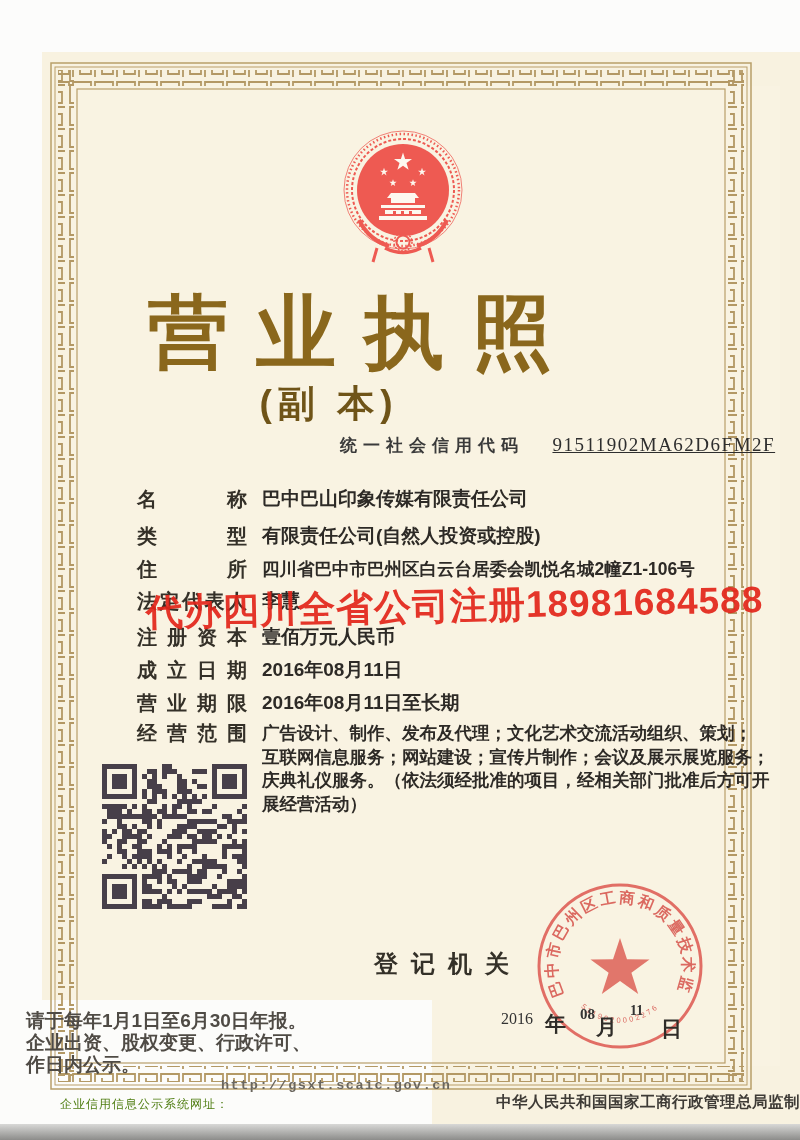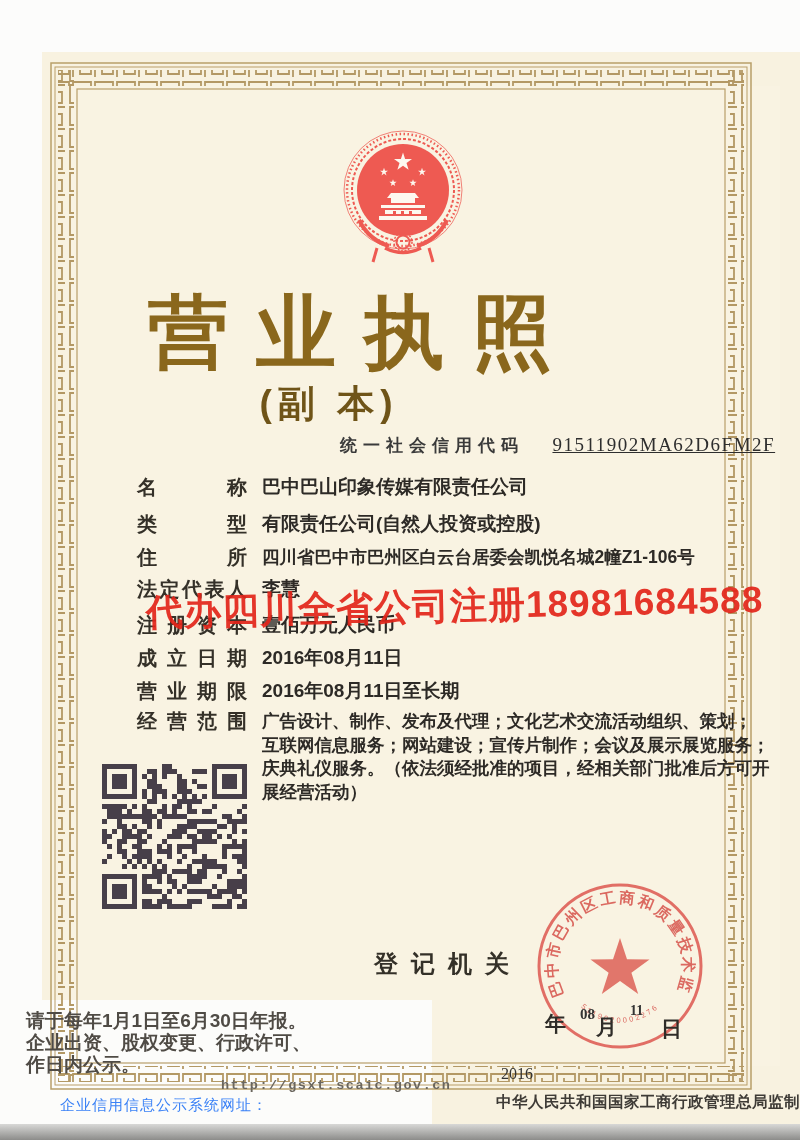--- a/index.html
+++ b/index.html
@@ -20,21 +20,21 @@
   .title{left:0;top:280px;width:700px;text-align:center;font-size:80px;font-weight:bold;
          color:#8a671c;letter-spacing:28px;text-indent:28px;white-space:nowrap;
          font-family:"Liberation Sans","DejaVu Sans",sans-serif;}
   .subtitle{left:0;top:379px;width:652px;text-align:center;font-size:37px;font-weight:bold;
             color:#6f5418;letter-spacing:6px;text-indent:6px;}
   .codeline{left:340px;top:434px;white-space:nowrap;}
   .codeline .lbl{font-size:17px;font-weight:bold;letter-spacing:6px;color:#3a3a3a;}
   .codeline .val{font-size:19px;font-family:"Liberation Serif","DejaVu Serif",serif;
                  letter-spacing:1.5px;color:#2e2e2e;margin-left:24px;text-decoration:underline;}
   
-  .field-row{left:137px;width:615px;display:flex;align-items:flex-start;}
+  .field-row{left:137px;width:615px;display:flex;align-items:flex-start;margin-top:12px;}
   .fl{width:110px;flex:none;font-size:20px;font-weight:bold;color:#343028;
       text-align:justify;text-align-last:justify;line-height:22px;}
   .fv{margin-left:15px;font-size:19px;font-weight:bold;color:#2d2a26;white-space:nowrap;line-height:22px;}
   .fv.long{font-size:17.5px;}
   .scope-lines{margin-left:15px;}
   .scope-lines div{font-size:17.5px;font-weight:bold;color:#2d2a26;line-height:23.5px;white-space:nowrap;}
   
   .watermark{left:146px;top:588px;font-size:37px;font-weight:bold;color:#e3251a;
              transform:rotate(-1.2deg);transform-origin:left center;white-space:nowrap;
              opacity:.92;letter-spacing:1px;}
@@ -44,21 +44,21 @@
   .reg-label{left:374px;top:948px;font-size:24px;font-weight:bold;color:#343028;
              letter-spacing:13px;white-space:nowrap;}
   .stamp{left:532px;top:878px;opacity:.88;mix-blend-mode:multiply;}
   .dnum{font-family:"Liberation Serif","DejaVu Serif",serif;color:#333;}
   .dcjk{font-weight:bold;color:#2f2c28;}
   
   .reminder{left:26px;top:1010px;font-size:19px;font-weight:600;color:#4f4b45;
             line-height:21.8px;white-space:nowrap;}
   .site-url{left:221px;top:1078px;font-size:13.5px;font-weight:bold;color:#6a665e;
             font-family:"Liberation Mono","DejaVu Sans Mono",monospace;letter-spacing:1.5px;}
-  .site-label{left:60px;top:1096px;font-size:15px;color:#3b82f6;letter-spacing:1px;}
+  .site-label{left:60px;top:1096px;font-size:12px;color:#4d7c0f;letter-spacing:1px;}
   .issuer{left:496px;top:1092px;font-size:15.5px;color:#3e3b36;letter-spacing:.5px;font-weight:600;}
   .scan-strip{left:0;top:1124px;width:800px;height:16px;
               background:linear-gradient(#d8d8d6,#8c8c8a);}
 </style>
 </head>
 <body>
 
 <div id="root">
 
   <div class="abs paper"></div>
@@ -596,21 +596,21 @@
     <circle cx="88" cy="88" r="81" fill="none" stroke="#e4605e" stroke-width="3"></circle>
     <polygon fill="#e46a66" points="88.0,60.0 95.0,81.3 117.5,81.4 99.4,94.7 106.2,116.1 88.0,102.9 69.8,116.1 76.6,94.7 58.5,81.4 81.0,81.3"></polygon>
     <text font-size="15.5" font-weight="bold" fill="#dd5a58">
       <textPath href="#sealArc" startOffset="0" textLength="325" lengthAdjust="spacing">巴中市巴州区工商和质量技术监督管理局</textPath>
     </text>
     <text font-size="7.5" letter-spacing="2.5" fill="#dd5a58">
       <textPath href="#sealNum" startOffset="50%" text-anchor="middle">5119020002276</textPath>
     </text>
   </svg>
 
-  <span class="abs dnum" style="left:501px;top:1065px;font-size:16px">2016</span>
+  <span class="abs dnum" style="left:501px;top:1010px;font-size:16px">2016</span>
   <span class="abs dcjk" style="left:545px;top:1010px;font-size:21px">年</span>
   <span class="abs dnum" style="left:580px;top:1006px;font-size:15px;font-weight:bold">08</span>
   <span class="abs dcjk" style="left:596px;top:1013px;font-size:21px">月</span>
   <span class="abs dnum" style="left:630px;top:1003px;font-size:14px;font-weight:bold">11</span>
   <span class="abs dcjk" style="left:661px;top:1015px;font-size:21px">日</span>
 
   <div class="abs reminder">
     <div>请于每年1月1日至6月30日年报。</div>
     <div>企业出资、股权变更、行政许可、</div>
     <div>作日内公示。</div>

